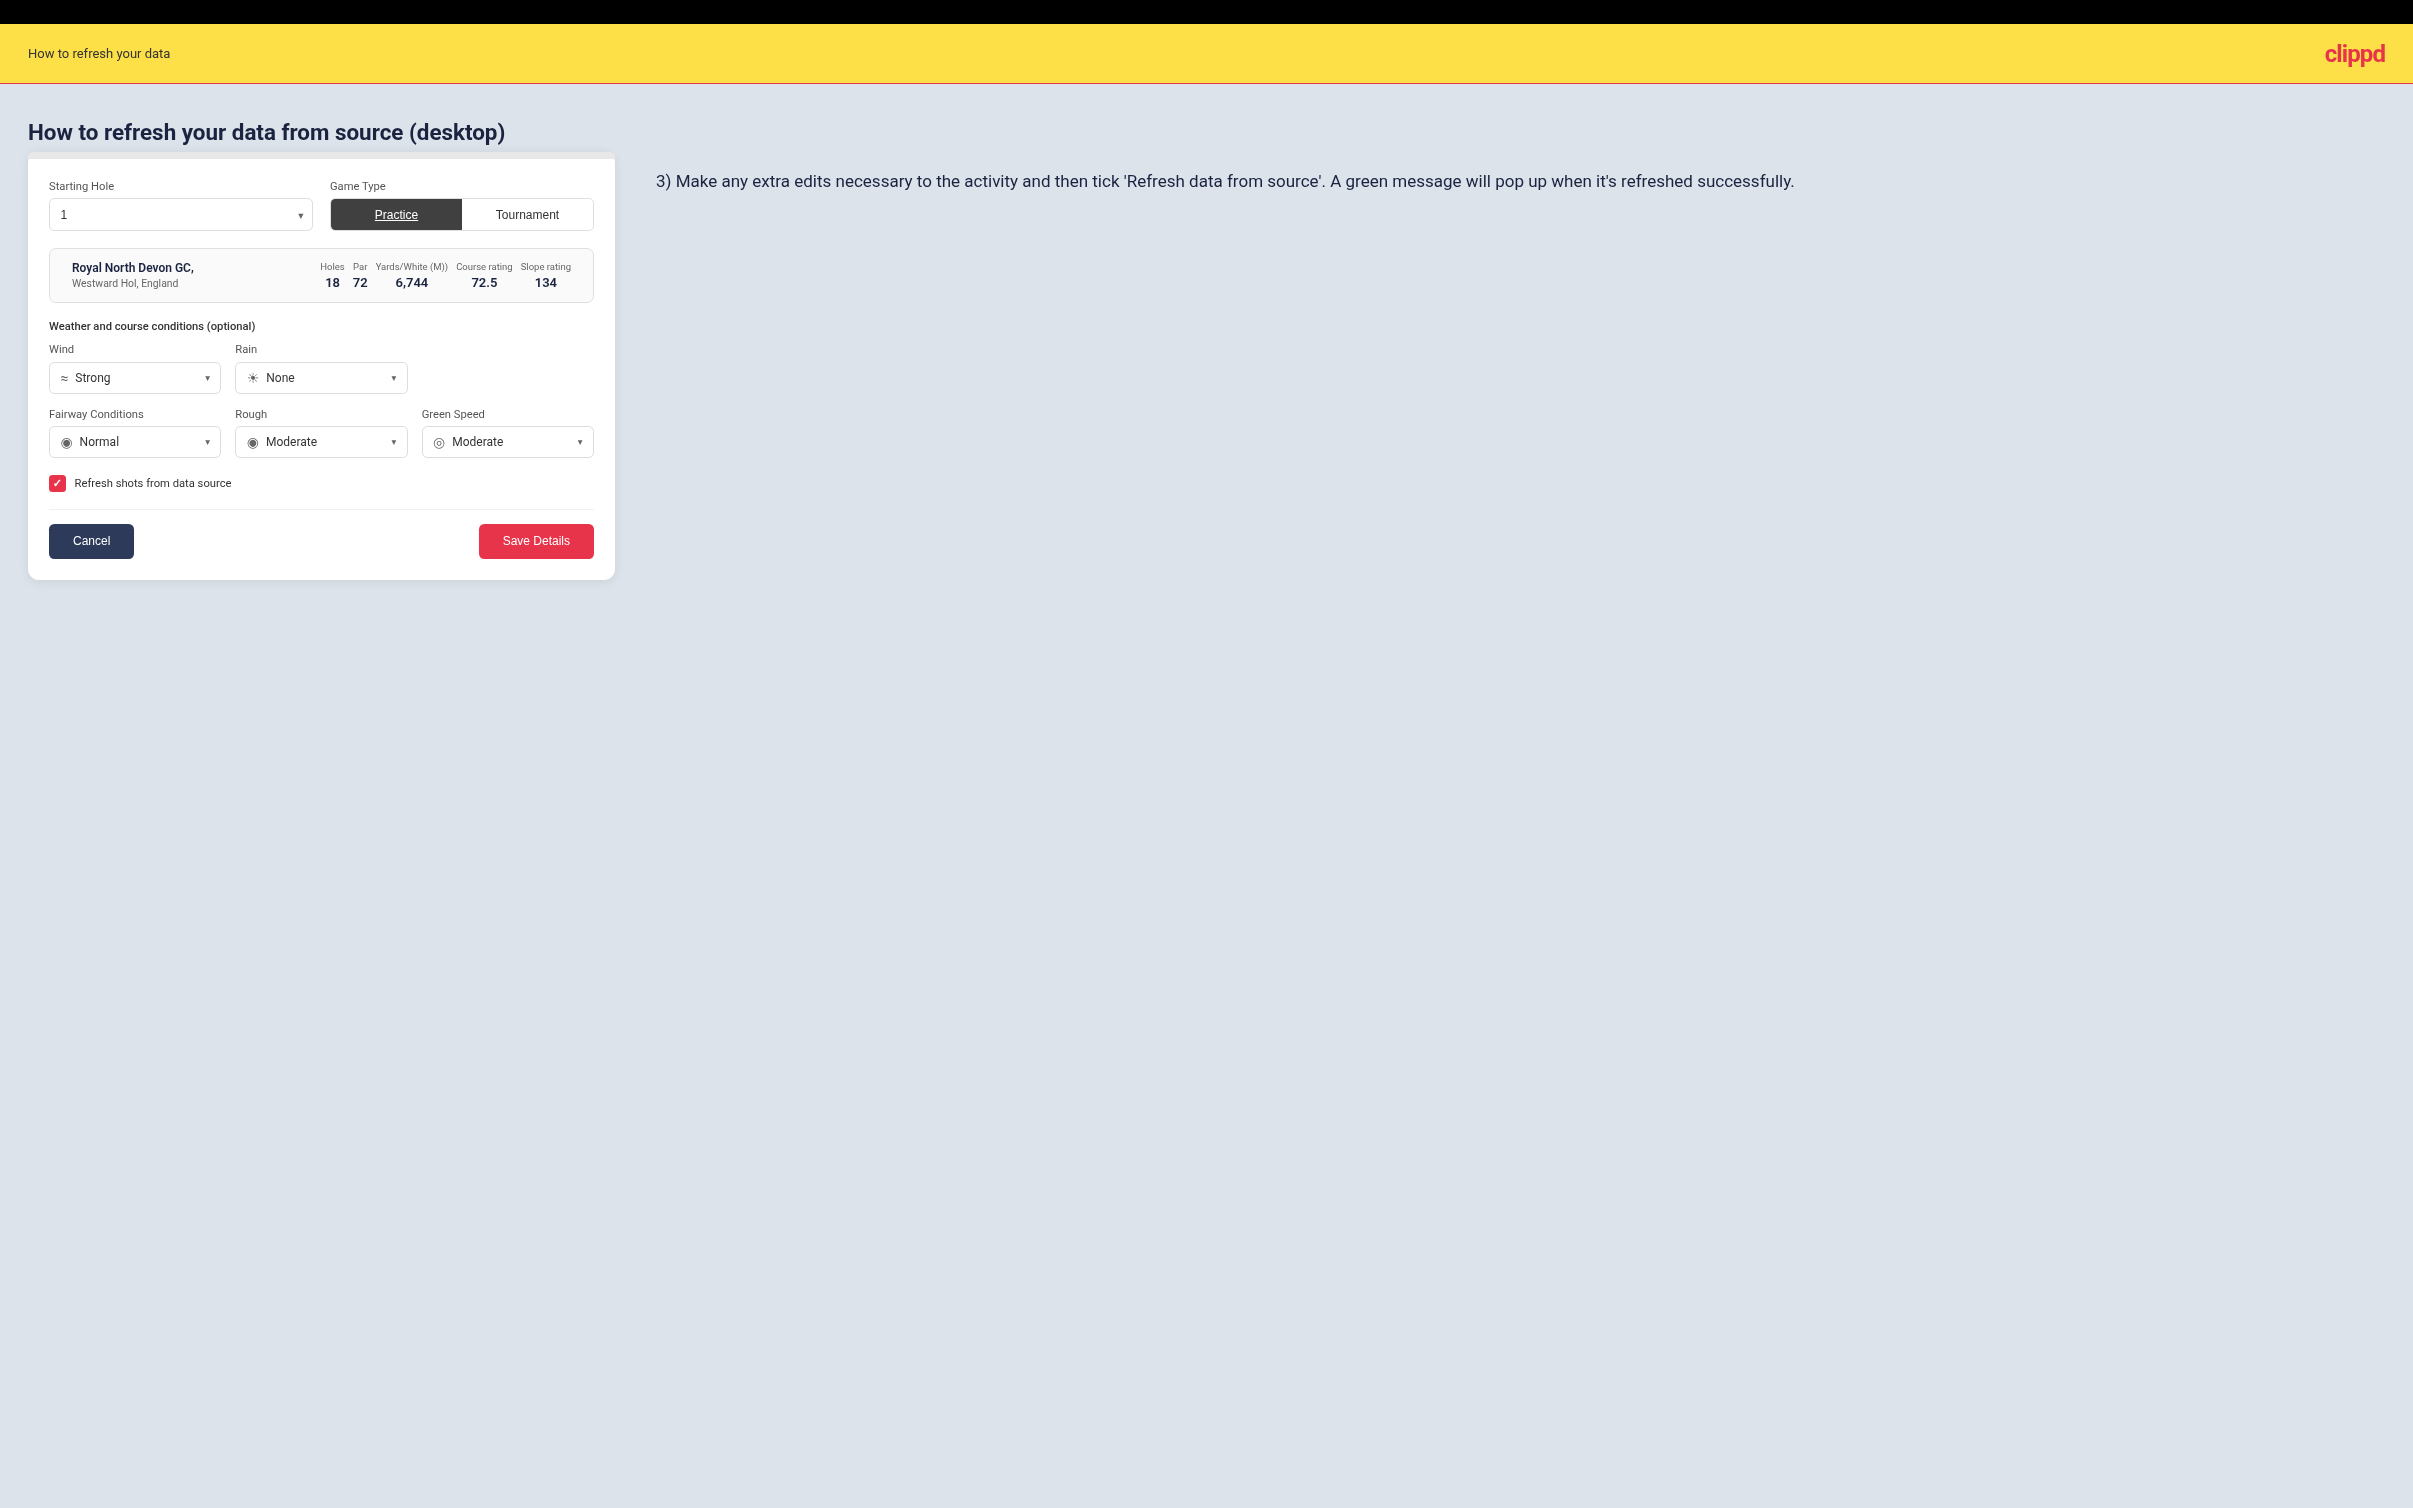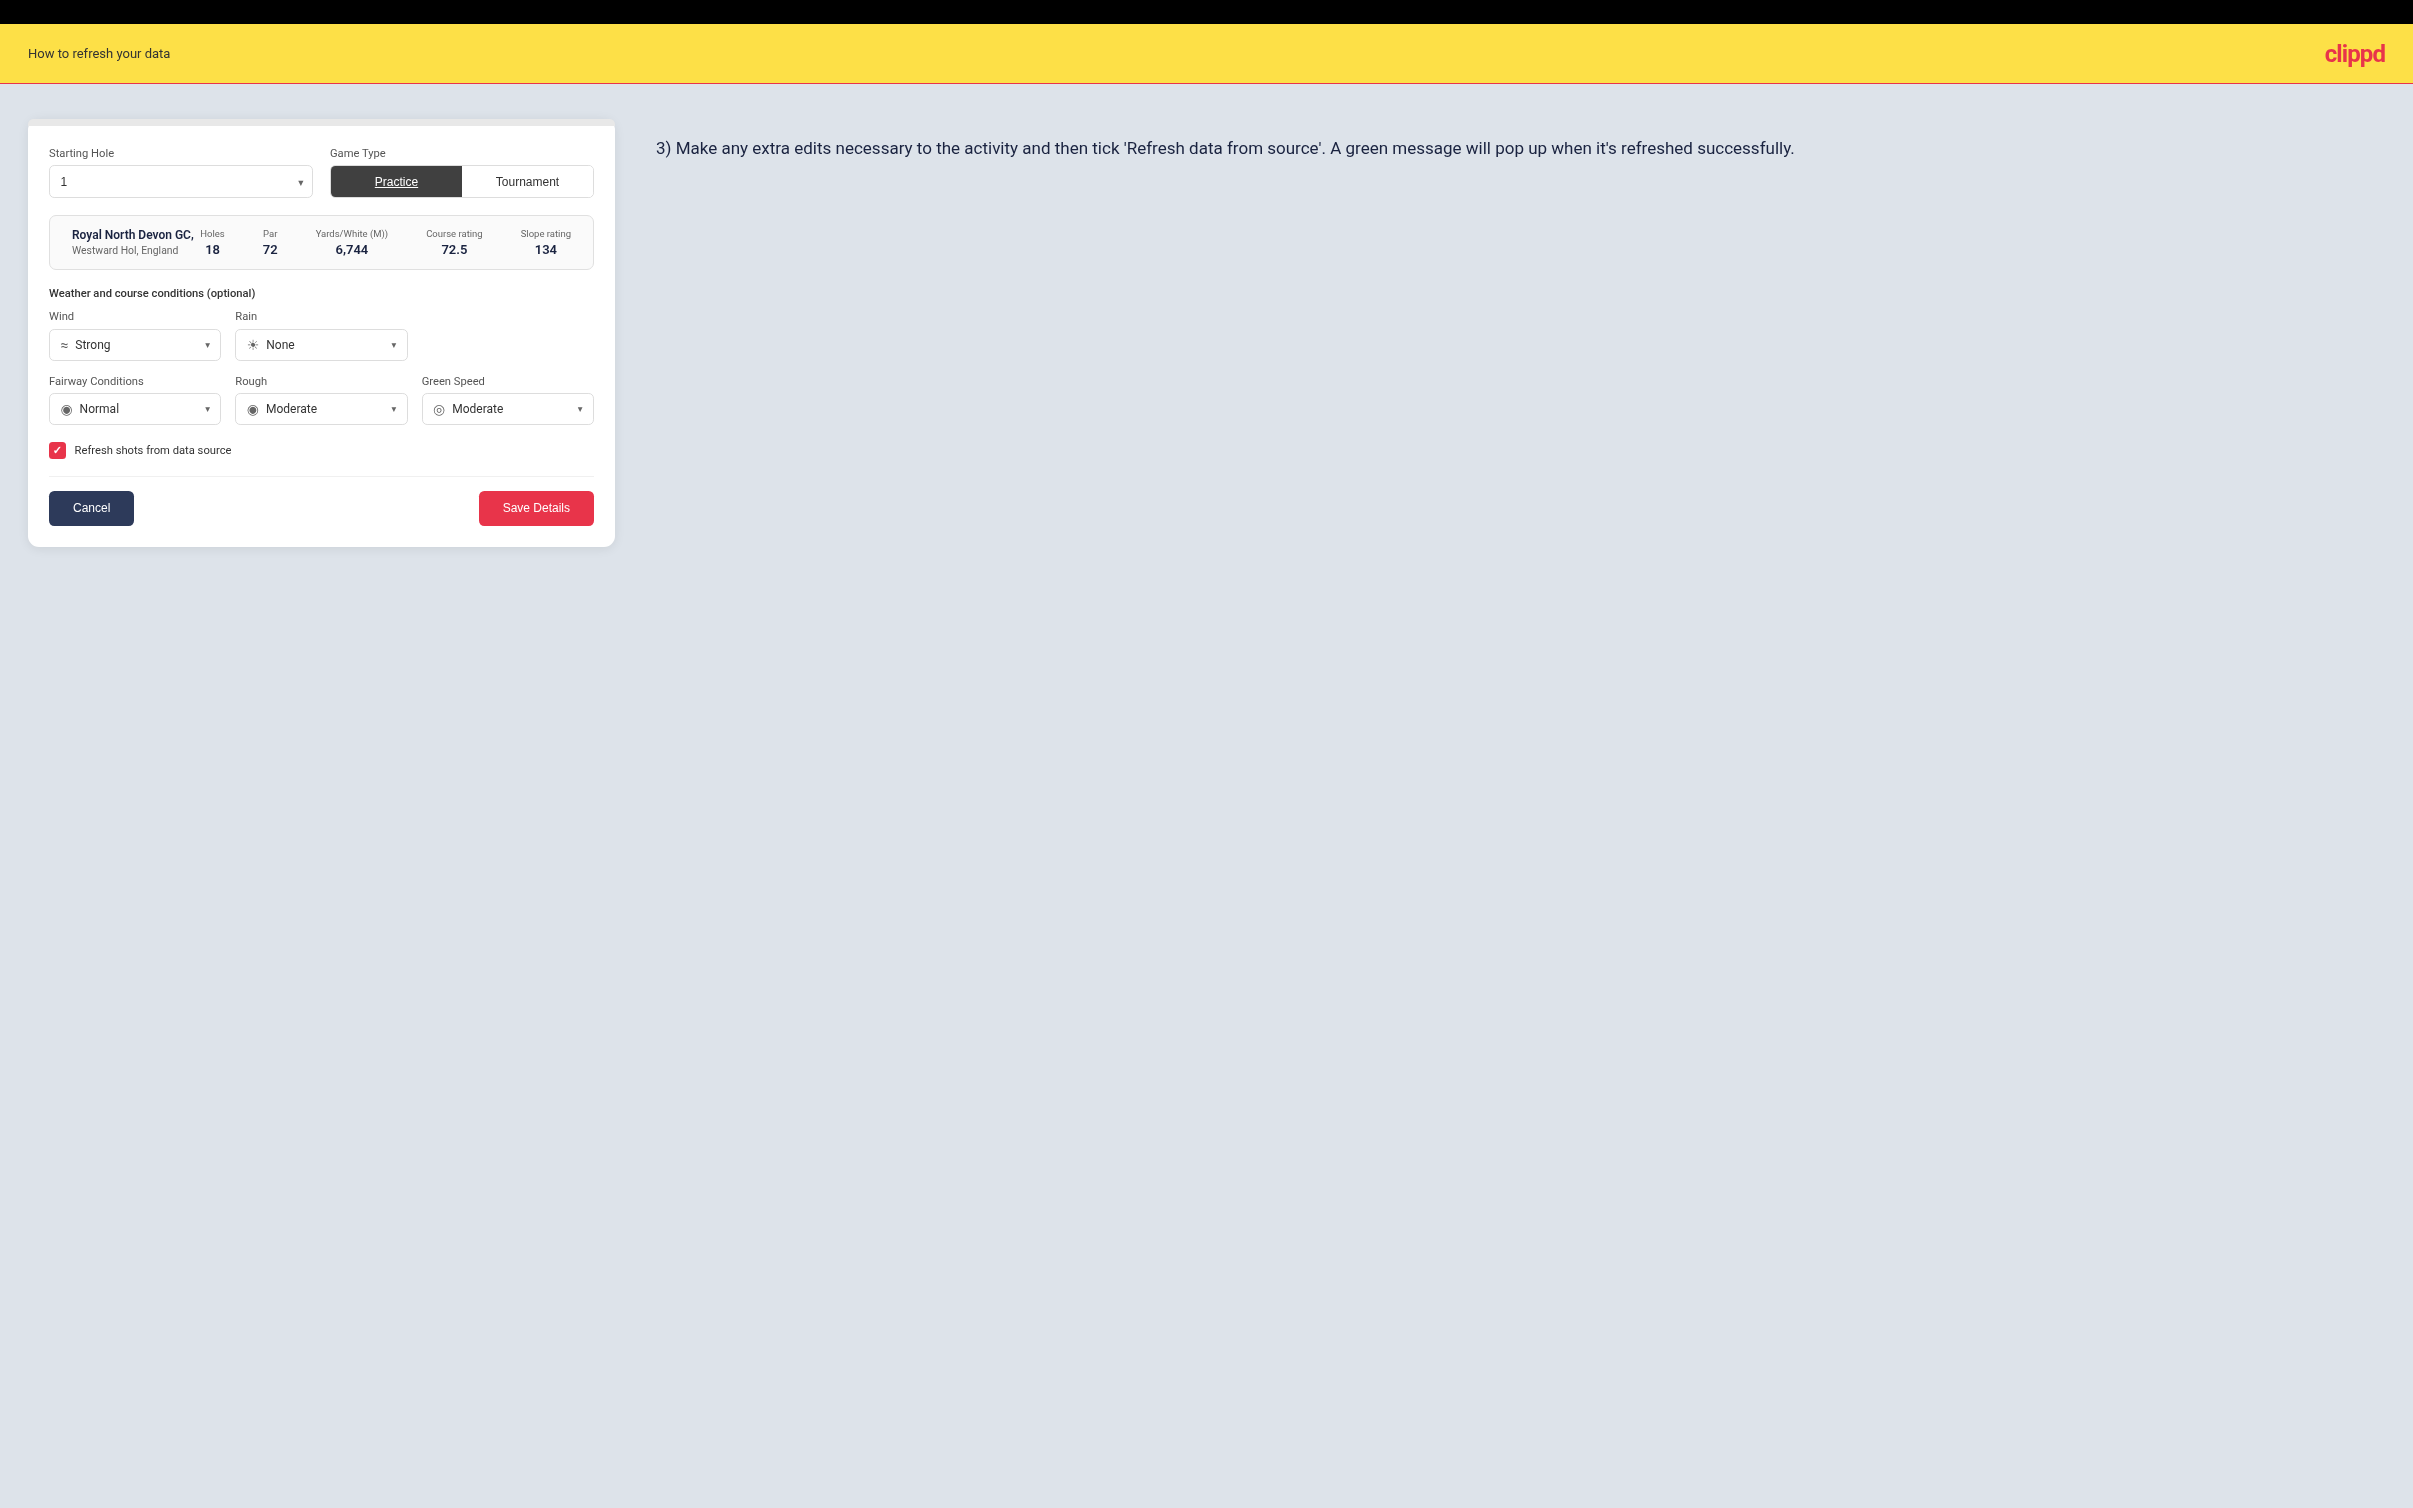--- a/index.html
+++ b/index.html
@@ -148,21 +148,21 @@
       font-weight: 600;
       color: #1a2340;
     }
     .course-location {
       font-size: 10.4px;
       color: #666;
       margin-top: 1.7px;
     }
     .course-stats {
       display: flex;
-      gap: 38px;
+      gap: 8px;
     }
     .stat-item {
       text-align: center;
     }
     .stat-label {
       font-size: 9.5px;
       color: #666;
       display: block;
       margin-bottom: 1.7px;
     }
@@ -280,20 +280,21 @@
 <body>
 
 <div class="top-bar"></div>
 
 <div class="header">
   <span class="header-title">How to refresh your data</span>
   <span class="logo">clippd</span>
 </div>
 
 <div class="main-content">
+  <h1 class="page-heading">How to refresh your data from source (desktop)</h1>
 
   <div class="content-area">
     <div class="form-card">
       <div class="form-top-bar"></div>
 
       <div class="form-row">
         <div class="form-field">
           <label class="field-label">Starting Hole</label>
           <div class="select-wrapper">
             <select>

